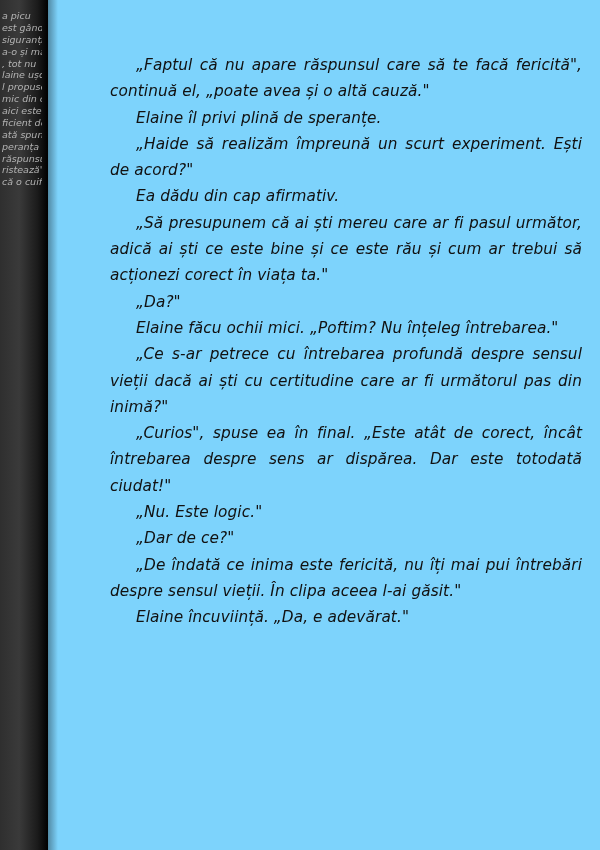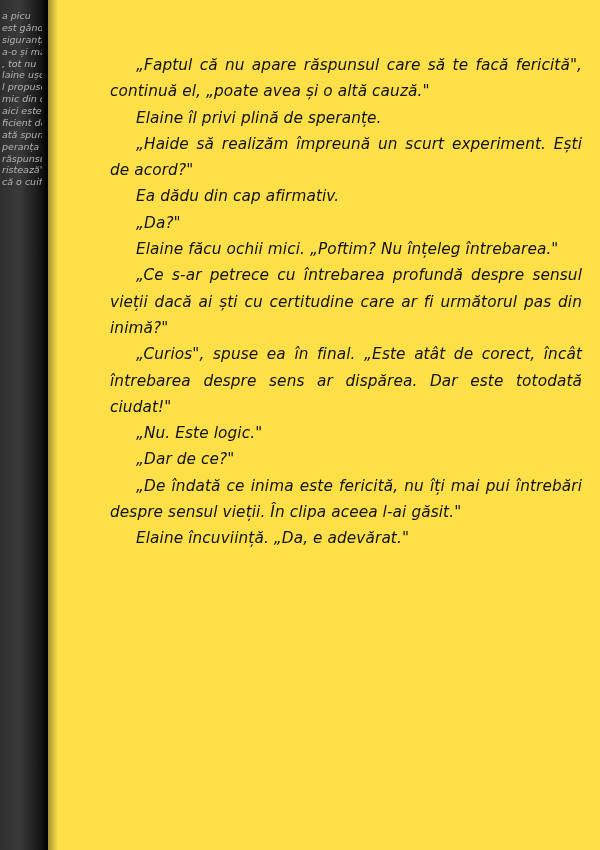--- a/index.html
+++ b/index.html
@@ -11,21 +11,21 @@
     width: 600px;
     height: 850px;
     overflow: hidden;
     font-family: "DejaVu Sans", sans-serif;
     color: #111111;
   }
   .page {
     position: relative;
     width: 600px;
     height: 850px;
-    background: #fde047;
+    background: #7dd3fc;
   }
   
   .gutter {
     position: absolute;
     left: 0;
     top: 0;
     width: 48px;
     height: 850px;
     background: linear-gradient(to right, #2f2f2f 0%, #3a3a3a 40%, #1b1b1b 78%, #000000 100%);
     overflow: hidden;
@@ -123,20 +123,21 @@
     </div>
   </div>
 
   <div class="bleed"></div>
 
   <div class="content">
     <p class="para">„Faptul că nu apare răspunsul care să te facă fericită", continuă el, „poate avea și o altă cauză."</p>
     <p class="para">Elaine îl privi plină de speranțe.</p>
     <p class="para">„Haide să realizăm împreună un scurt experiment. Ești de acord?"</p>
     <p class="para">Ea dădu din cap afirmativ.</p>
+    <p class="para">„Să presupunem că ai ști mereu care ar fi pasul următor, adică ai ști ce este bine și ce este rău și cum ar trebui să acționezi corect în viața ta."</p>
     <p class="para">„Da?"</p>
     <p class="para">Elaine făcu ochii mici. „Poftim? Nu înțeleg întrebarea."</p>
     <p class="para">„Ce s-ar petrece cu întrebarea profundă despre sensul vieții dacă ai ști cu certitudine care ar fi următorul pas din inimă?"</p>
     <p class="para">„Curios", spuse ea în final. „Este atât de corect, încât întrebarea despre sens ar dispărea. Dar este totodată ciudat!"</p>
     <p class="para">„Nu. Este logic."</p>
     <p class="para">„Dar de ce?"</p>
     <p class="para">„De îndată ce inima este fericită, nu îți mai pui întrebări despre sensul vieții. În clipa aceea l-ai găsit."</p>
     <p class="para">Elaine încuviință. „Da, e adevărat."</p>
   </div>
 

